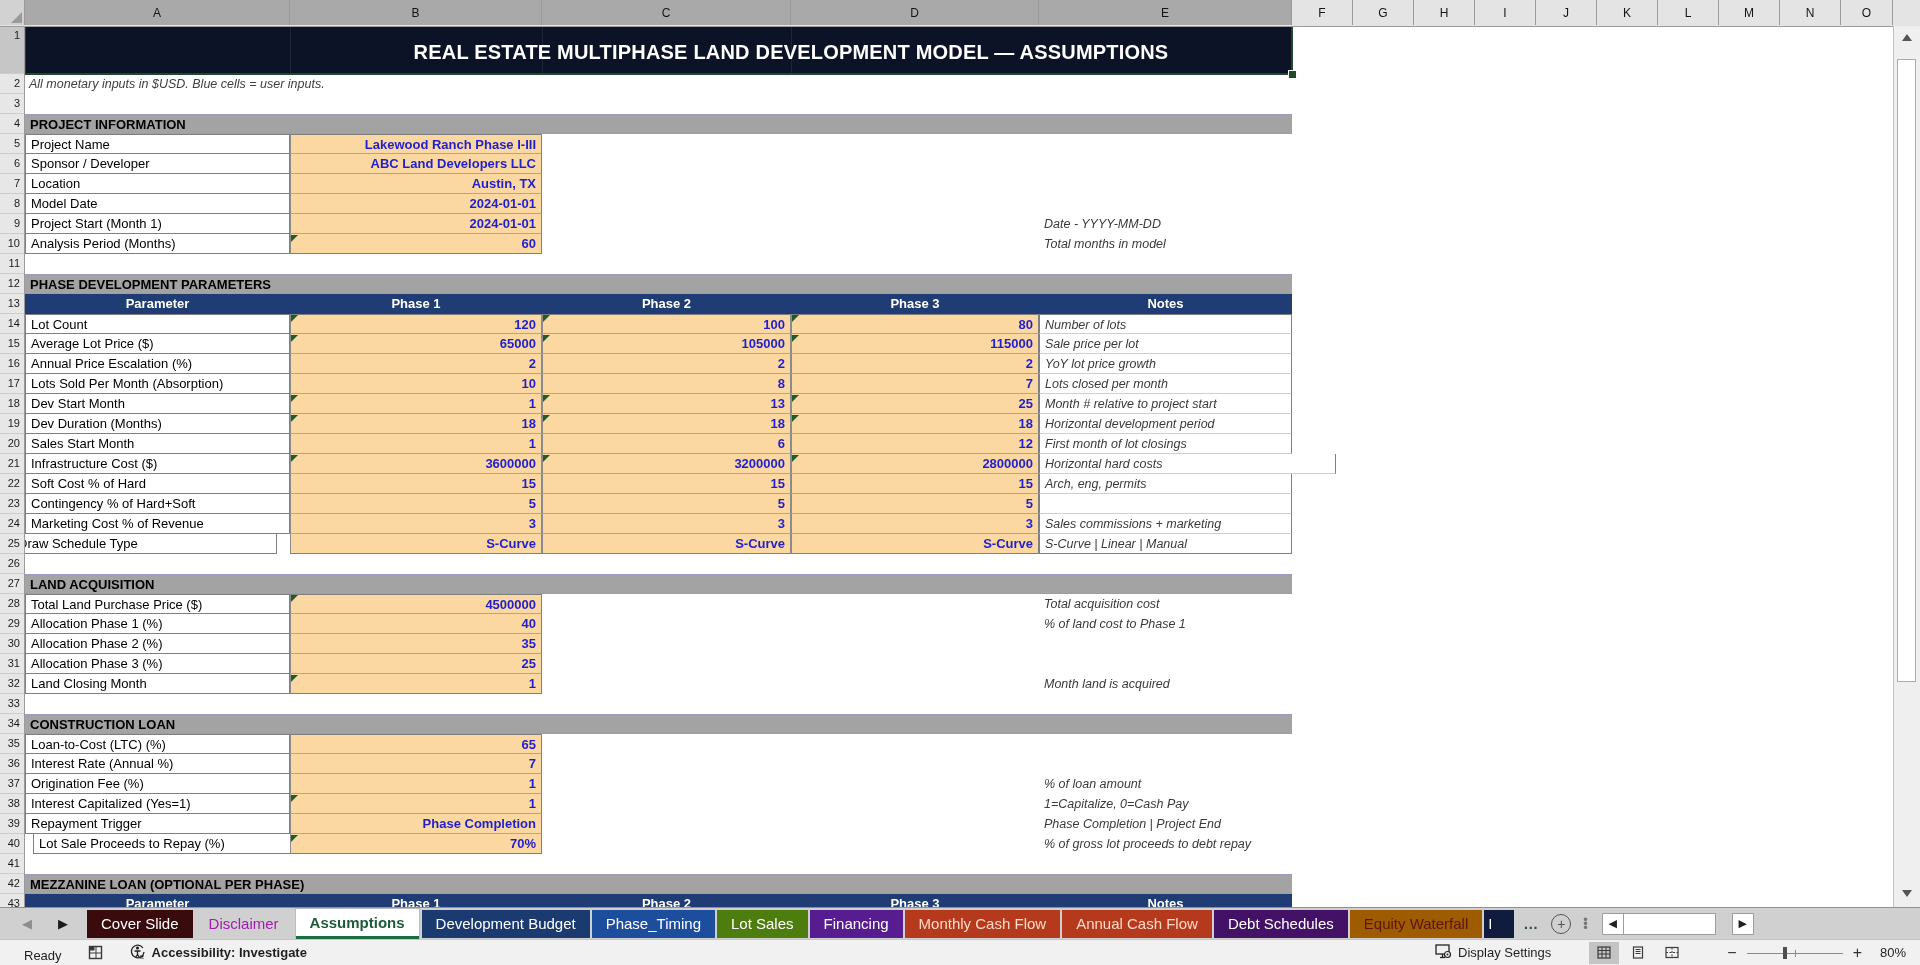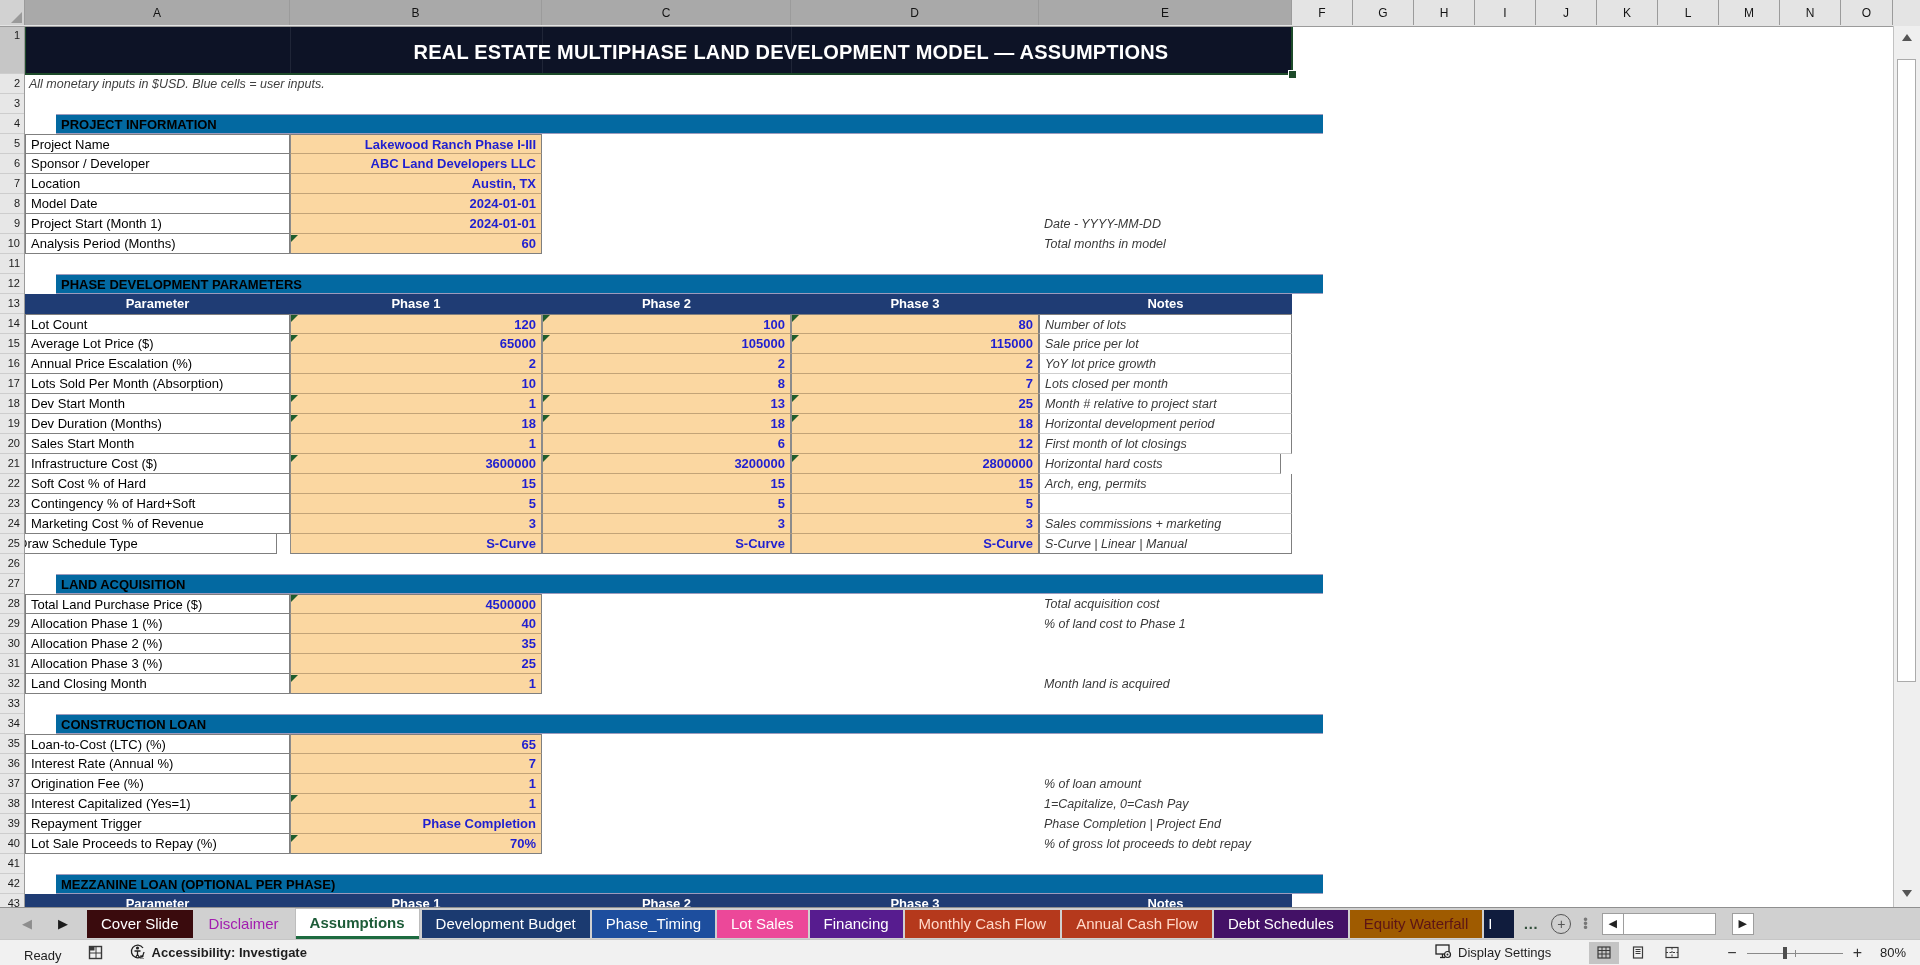--- a/index.html
+++ b/index.html
@@ -21,22 +21,22 @@
   .rowhead{position:absolute;left:0;width:24px;box-sizing:border-box;border-bottom:1px solid #cdcdcd;
            font-size:11px;color:#1c1c1c;text-align:right;padding:3px 4px 0 0;}
   .rowhead.sel{background:#c6c6c6;}
   
   #cells{position:absolute;left:0;top:0;width:1893px;height:907px;overflow:hidden;z-index:1;}
   .cell{position:absolute;box-sizing:border-box;font-size:13px;line-height:16px;}
   .lbl{background:#fff;color:#000;padding:2px 4px 0 5px;white-space:nowrap;overflow:hidden;}
   .val{background:#fbd7a1;color:#1f1fd0;font-weight:bold;text-align:right;padding:2px 5px 0 4px;white-space:nowrap;}
   .ncell{font-style:italic;color:#3a3a3a;font-size:12.5px;padding:2px 4px 0 5px;background:#fff;white-space:nowrap;overflow:hidden;}
   .freenote{position:absolute;font-style:italic;color:#3a3a3a;font-size:12.5px;white-space:nowrap;}
-  .sectionband{background:#0369a1;border-top:1px solid #9c9bbd;border-bottom:1px solid #9c9bbd;
-               font-weight:bold;color:#000;padding:2px 0 8px 5px;white-space:nowrap;margin-left:31px;}
+  .sectionband{background:#a3a3a3;border-top:1px solid #9c9bbd;border-bottom:1px solid #9c9bbd;
+               font-weight:bold;color:#000;padding:2px 0 8px 5px;white-space:nowrap;}
   .theadband{background:#1f3c74;}
   .thspan{position:absolute;top:2px;color:#fff;font-weight:bold;font-size:13px;text-align:center;}
   .titleband{background:#0d1326;}
   .titletext{position:absolute;color:#fff;font-weight:bold;font-size:20px;letter-spacing:.2px;
              text-align:center;white-space:nowrap;}
   .navline{position:absolute;width:1px;background:rgba(255,255,255,.08);}
   .selbox{position:absolute;border:2px solid #1d4b2a;pointer-events:none;z-index:3;}
   .fillhandle{position:absolute;width:7px;height:7px;background:#1d4b2a;border:1px solid #fff;z-index:3;}
   .tri{position:absolute;width:0;height:0;border-top:7px solid #1f5c2d;border-right:7px solid transparent;z-index:2;}
   
@@ -170,21 +170,21 @@
       <div class="cell val" style="left: 542px; top: 434px; width: 249px; height: 20px; border-left: 1px solid rgb(139, 139, 139); border-right: 1px solid rgb(139, 139, 139); border-bottom: 1px solid rgb(194, 163, 119); border-top: none;">6</div>
       <div class="cell val" style="left: 791px; top: 434px; width: 248px; height: 20px; border-left: 1px solid rgb(139, 139, 139); border-right: 1px solid rgb(127, 127, 127); border-bottom: 1px solid rgb(194, 163, 119); border-top: none;">12</div>
       <div class="cell ncell" style="left: 1039px; top: 434px; width: 253px; height: 20px; border-left: 1px solid rgb(127, 127, 127); border-right: 1px solid rgb(127, 127, 127); border-bottom: 1px solid rgb(207, 207, 207); border-top: none;">First month of lot closings</div>
       <div class="cell lbl" style="left: 25px; top: 454px; width: 265px; height: 20px; border-left: 1px solid rgb(127, 127, 127); border-right: 1px solid rgb(127, 127, 127); border-bottom: 1px solid rgb(127, 127, 127); border-top: none;">Infrastructure Cost ($)</div>
       <div class="cell val" style="left: 290px; top: 454px; width: 252px; height: 20px; border-left: 1px solid rgb(139, 139, 139); border-right: 1px solid rgb(139, 139, 139); border-bottom: 1px solid rgb(194, 163, 119); border-top: none;">3600000</div>
       <div class="tri" style="left: 291px; top: 455px;"></div>
       <div class="cell val" style="left: 542px; top: 454px; width: 249px; height: 20px; border-left: 1px solid rgb(139, 139, 139); border-right: 1px solid rgb(139, 139, 139); border-bottom: 1px solid rgb(194, 163, 119); border-top: none;">3200000</div>
       <div class="tri" style="left: 543px; top: 455px;"></div>
       <div class="cell val" style="left: 791px; top: 454px; width: 248px; height: 20px; border-left: 1px solid rgb(139, 139, 139); border-right: 1px solid rgb(127, 127, 127); border-bottom: 1px solid rgb(194, 163, 119); border-top: none;">2800000</div>
       <div class="tri" style="left: 792px; top: 455px;"></div>
-      <div class="cell ncell" style="left: 1039px; top: 454px; width: 242px; height: 20px; border-left: 1px solid rgb(127, 127, 127); border-right: 1px solid rgb(127, 127, 127); border-bottom: 1px solid rgb(207, 207, 207); border-top: none;">Horizontal hard costs</div>
+      <div class="cell ncell" style="left: 1039px; top: 454px; width: 297px; height: 20px; border-left: 1px solid rgb(127, 127, 127); border-right: 1px solid rgb(127, 127, 127); border-bottom: 1px solid rgb(207, 207, 207); border-top: none;">Horizontal hard costs</div>
       <div class="cell lbl" style="left: 25px; top: 474px; width: 265px; height: 20px; border-left: 1px solid rgb(127, 127, 127); border-right: 1px solid rgb(127, 127, 127); border-bottom: 1px solid rgb(127, 127, 127); border-top: none;">Soft Cost % of Hard</div>
       <div class="cell val" style="left: 290px; top: 474px; width: 252px; height: 20px; border-left: 1px solid rgb(139, 139, 139); border-right: 1px solid rgb(139, 139, 139); border-bottom: 1px solid rgb(194, 163, 119); border-top: none;">15</div>
       <div class="cell val" style="left: 542px; top: 474px; width: 249px; height: 20px; border-left: 1px solid rgb(139, 139, 139); border-right: 1px solid rgb(139, 139, 139); border-bottom: 1px solid rgb(194, 163, 119); border-top: none;">15</div>
       <div class="cell val" style="left: 791px; top: 474px; width: 248px; height: 20px; border-left: 1px solid rgb(139, 139, 139); border-right: 1px solid rgb(127, 127, 127); border-bottom: 1px solid rgb(194, 163, 119); border-top: none;">15</div>
       <div class="cell ncell" style="left: 1039px; top: 474px; width: 253px; height: 20px; border-left: 1px solid rgb(127, 127, 127); border-right: 1px solid rgb(127, 127, 127); border-bottom: 1px solid rgb(207, 207, 207); border-top: none;">Arch, eng, permits</div>
       <div class="cell lbl" style="left: 25px; top: 494px; width: 265px; height: 20px; border-left: 1px solid rgb(127, 127, 127); border-right: 1px solid rgb(127, 127, 127); border-bottom: 1px solid rgb(127, 127, 127); border-top: none;">Contingency % of Hard+Soft</div>
       <div class="cell val" style="left: 290px; top: 494px; width: 252px; height: 20px; border-left: 1px solid rgb(139, 139, 139); border-right: 1px solid rgb(139, 139, 139); border-bottom: 1px solid rgb(194, 163, 119); border-top: none;">5</div>
       <div class="cell val" style="left: 542px; top: 494px; width: 249px; height: 20px; border-left: 1px solid rgb(139, 139, 139); border-right: 1px solid rgb(139, 139, 139); border-bottom: 1px solid rgb(194, 163, 119); border-top: none;">5</div>
       <div class="cell val" style="left: 791px; top: 494px; width: 248px; height: 20px; border-left: 1px solid rgb(139, 139, 139); border-right: 1px solid rgb(127, 127, 127); border-bottom: 1px solid rgb(194, 163, 119); border-top: none;">5</div>
       <div class="cell ncell" style="left: 1039px; top: 494px; width: 253px; height: 20px; border-left: 1px solid rgb(127, 127, 127); border-right: 1px solid rgb(127, 127, 127); border-bottom: 1px solid rgb(207, 207, 207); border-top: none;"></div>
@@ -222,21 +222,21 @@
       <div class="cell lbl" style="left: 25px; top: 774px; width: 265px; height: 20px; border-left: 1px solid rgb(127, 127, 127); border-right: 1px solid rgb(127, 127, 127); border-bottom: 1px solid rgb(127, 127, 127); border-top: none;">Origination Fee (%)</div>
       <div class="cell val" style="left: 290px; top: 774px; width: 252px; height: 20px; border-left: 1px solid rgb(139, 139, 139); border-right: 1px solid rgb(127, 127, 127); border-bottom: 1px solid rgb(194, 163, 119); border-top: none;">1</div>
       <div class="freenote" style="left: 1044px; top: 777px;">% of loan amount</div>
       <div class="cell lbl" style="left: 25px; top: 794px; width: 265px; height: 20px; border-left: 1px solid rgb(127, 127, 127); border-right: 1px solid rgb(127, 127, 127); border-bottom: 1px solid rgb(127, 127, 127); border-top: none;">Interest Capitalized (Yes=1)</div>
       <div class="cell val" style="left: 290px; top: 794px; width: 252px; height: 20px; border-left: 1px solid rgb(139, 139, 139); border-right: 1px solid rgb(127, 127, 127); border-bottom: 1px solid rgb(194, 163, 119); border-top: none;">1</div>
       <div class="tri" style="left: 291px; top: 795px;"></div>
       <div class="freenote" style="left: 1044px; top: 797px;">1=Capitalize, 0=Cash Pay</div>
       <div class="cell lbl" style="left: 25px; top: 814px; width: 265px; height: 20px; border-left: 1px solid rgb(127, 127, 127); border-right: 1px solid rgb(127, 127, 127); border-bottom: 1px solid rgb(127, 127, 127); border-top: none;">Repayment Trigger</div>
       <div class="cell val" style="left: 290px; top: 814px; width: 252px; height: 20px; border-left: 1px solid rgb(139, 139, 139); border-right: 1px solid rgb(127, 127, 127); border-bottom: 1px solid rgb(194, 163, 119); border-top: none;">Phase Completion</div>
       <div class="freenote" style="left: 1044px; top: 817px;">Phase Completion | Project End</div>
-      <div class="cell lbl" style="left: 25px; top: 834px; width: 265px; height: 20px; border-left: 1px solid rgb(127, 127, 127); border-right: 1px solid rgb(127, 127, 127); border-bottom: 1px solid rgb(127, 127, 127); border-top: none;">Lot Sale Proceeds to Repay (%)</div>
+      <div class="cell lbl" style="left: 33px; top: 834px; width: 265px; height: 20px; border-left: 1px solid rgb(127, 127, 127); border-right: 1px solid rgb(127, 127, 127); border-bottom: 1px solid rgb(127, 127, 127); border-top: none;">Lot Sale Proceeds to Repay (%)</div>
       <div class="cell val" style="left: 290px; top: 834px; width: 252px; height: 20px; border-left: 1px solid rgb(139, 139, 139); border-right: 1px solid rgb(127, 127, 127); border-bottom: 1px solid rgb(127, 127, 127); border-top: none;">70%</div>
       <div class="tri" style="left: 291px; top: 835px;"></div>
       <div class="freenote" style="left: 1044px; top: 837px;">% of gross lot proceeds to debt repay</div>
       <div class="cell sectionband" style="left: 25px; top: 874px; width: 1267px; height: 20px;">MEZZANINE LOAN (OPTIONAL PER PHASE)</div>
       <div class="cell theadband" style="left: 25px; top: 894px; width: 1267px; height: 20px;"></div>
       <div class="thspan" style="left: 25px; top: 896px; width: 265px;">Parameter</div>
       <div class="thspan" style="left: 290px; top: 896px; width: 252px;">Phase 1</div>
       <div class="thspan" style="left: 542px; top: 896px; width: 249px;">Phase 2</div>
       <div class="thspan" style="left: 791px; top: 896px; width: 248px;">Phase 3</div>
       <div class="thspan" style="left: 1039px; top: 896px; width: 253px;">Notes</div>
@@ -323,21 +323,21 @@
     <div id="tabnav">
       <span class="navarr" style="color:#8d8d8d;">◀</span>
       <span class="navarr" style="color:#1b1b1b;">▶</span>
     </div>
     <div id="tabs">
         <div class="tab" style="background: rgb(58, 11, 13); color: rgb(255, 255, 255);">Cover Slide</div>
         <div class="tab" style="color: #a21caf;">Disclaimer</div>
         <div class="tab active" style="background: rgb(255, 255, 255); color: rgb(29, 92, 56);">Assumptions</div>
         <div class="tab" style="background: rgb(27, 58, 112); color: rgb(255, 255, 255);">Development Budget</div>
         <div class="tab" style="background: rgb(29, 78, 158); color: rgb(255, 255, 255);">Phase_Timing</div>
-        <div class="tab" style="background: #ec4899; color: rgb(255, 255, 255);">Lot Sales</div>
+        <div class="tab" style="background: #4d7c0f; color: rgb(255, 255, 255);">Lot Sales</div>
         <div class="tab" style="background: rgb(87, 28, 143); color: rgb(255, 255, 255);">Financing</div>
         <div class="tab" style="background: rgb(181, 57, 28); color: rgb(255, 217, 201);">Monthly Cash Flow</div>
         <div class="tab" style="background: rgb(181, 57, 28); color: rgb(255, 217, 201);">Annual Cash Flow</div>
         <div class="tab" style="background: rgb(67, 17, 102); color: rgb(255, 255, 255);">Debt Schedules</div>
         <div class="tab" style="background: rgb(159, 91, 0); color: rgb(93, 20, 20);">Equity Waterfall</div>
         <div class="tab partial" style="background: rgb(16, 28, 61); color: rgb(255, 255, 255);">I</div>
       </div>
     <div class="tab-extra">
       <span class="ellip">…</span>
       <span class="pluscirc">+</span>

